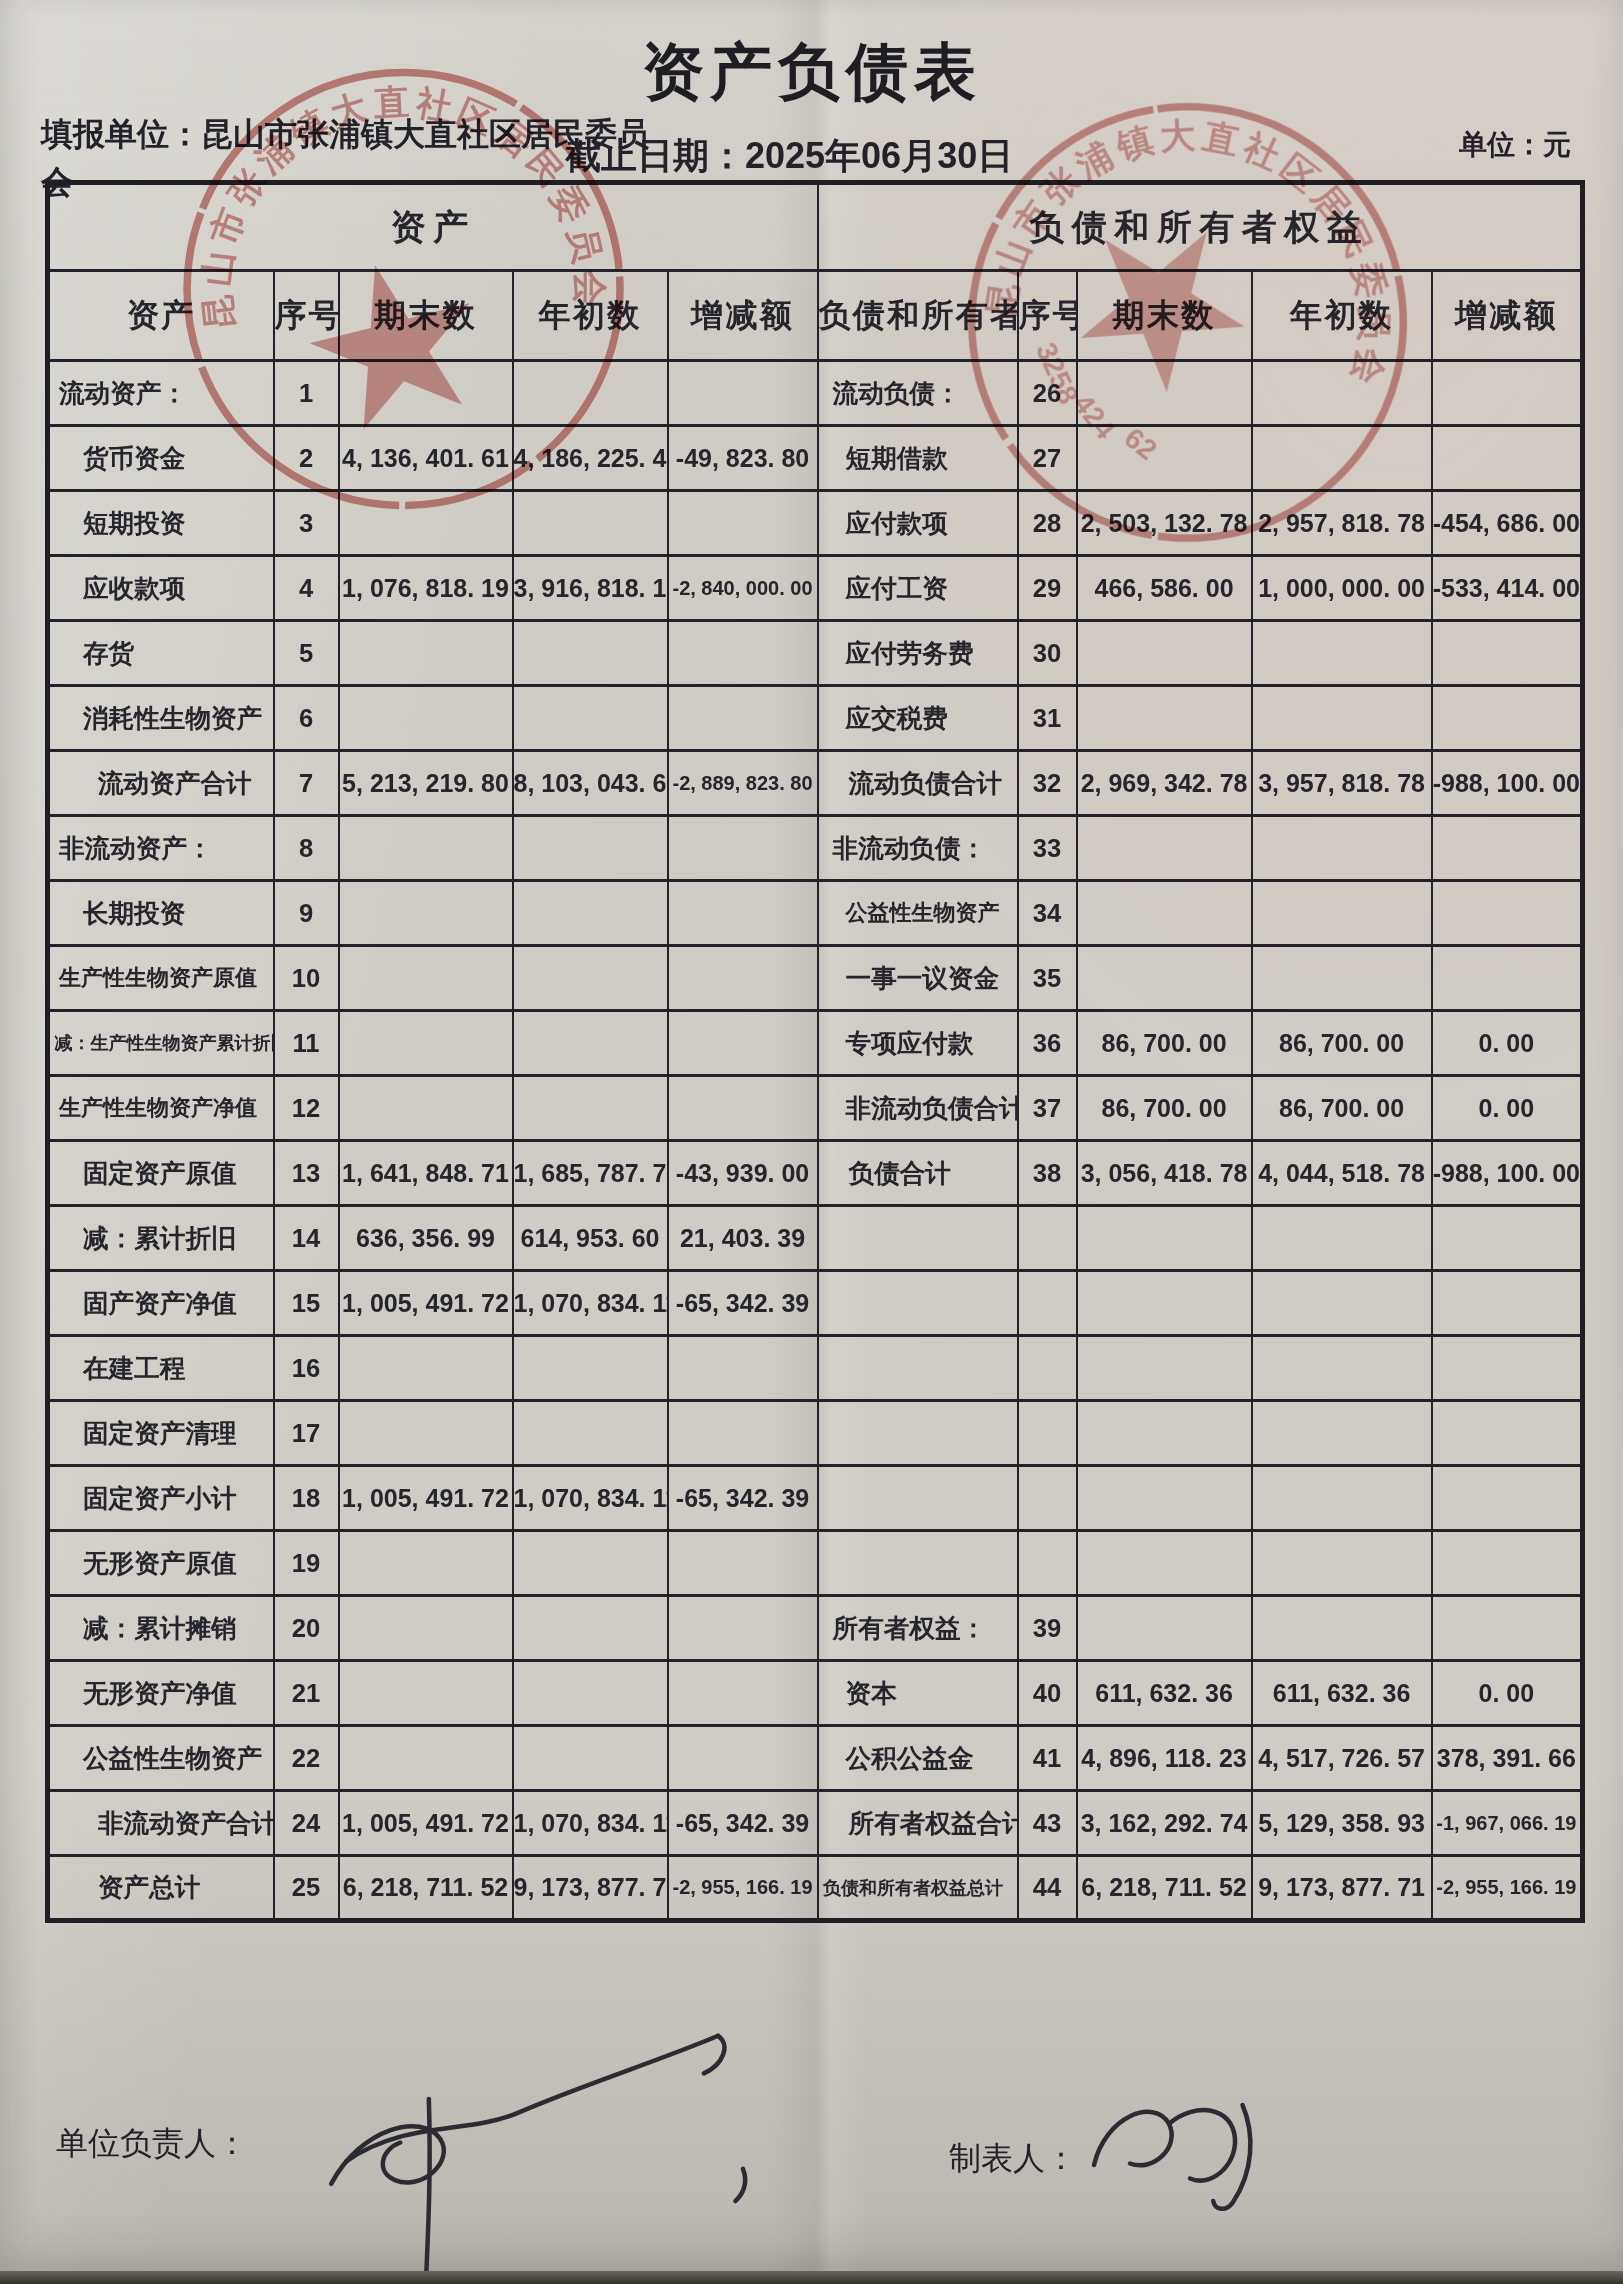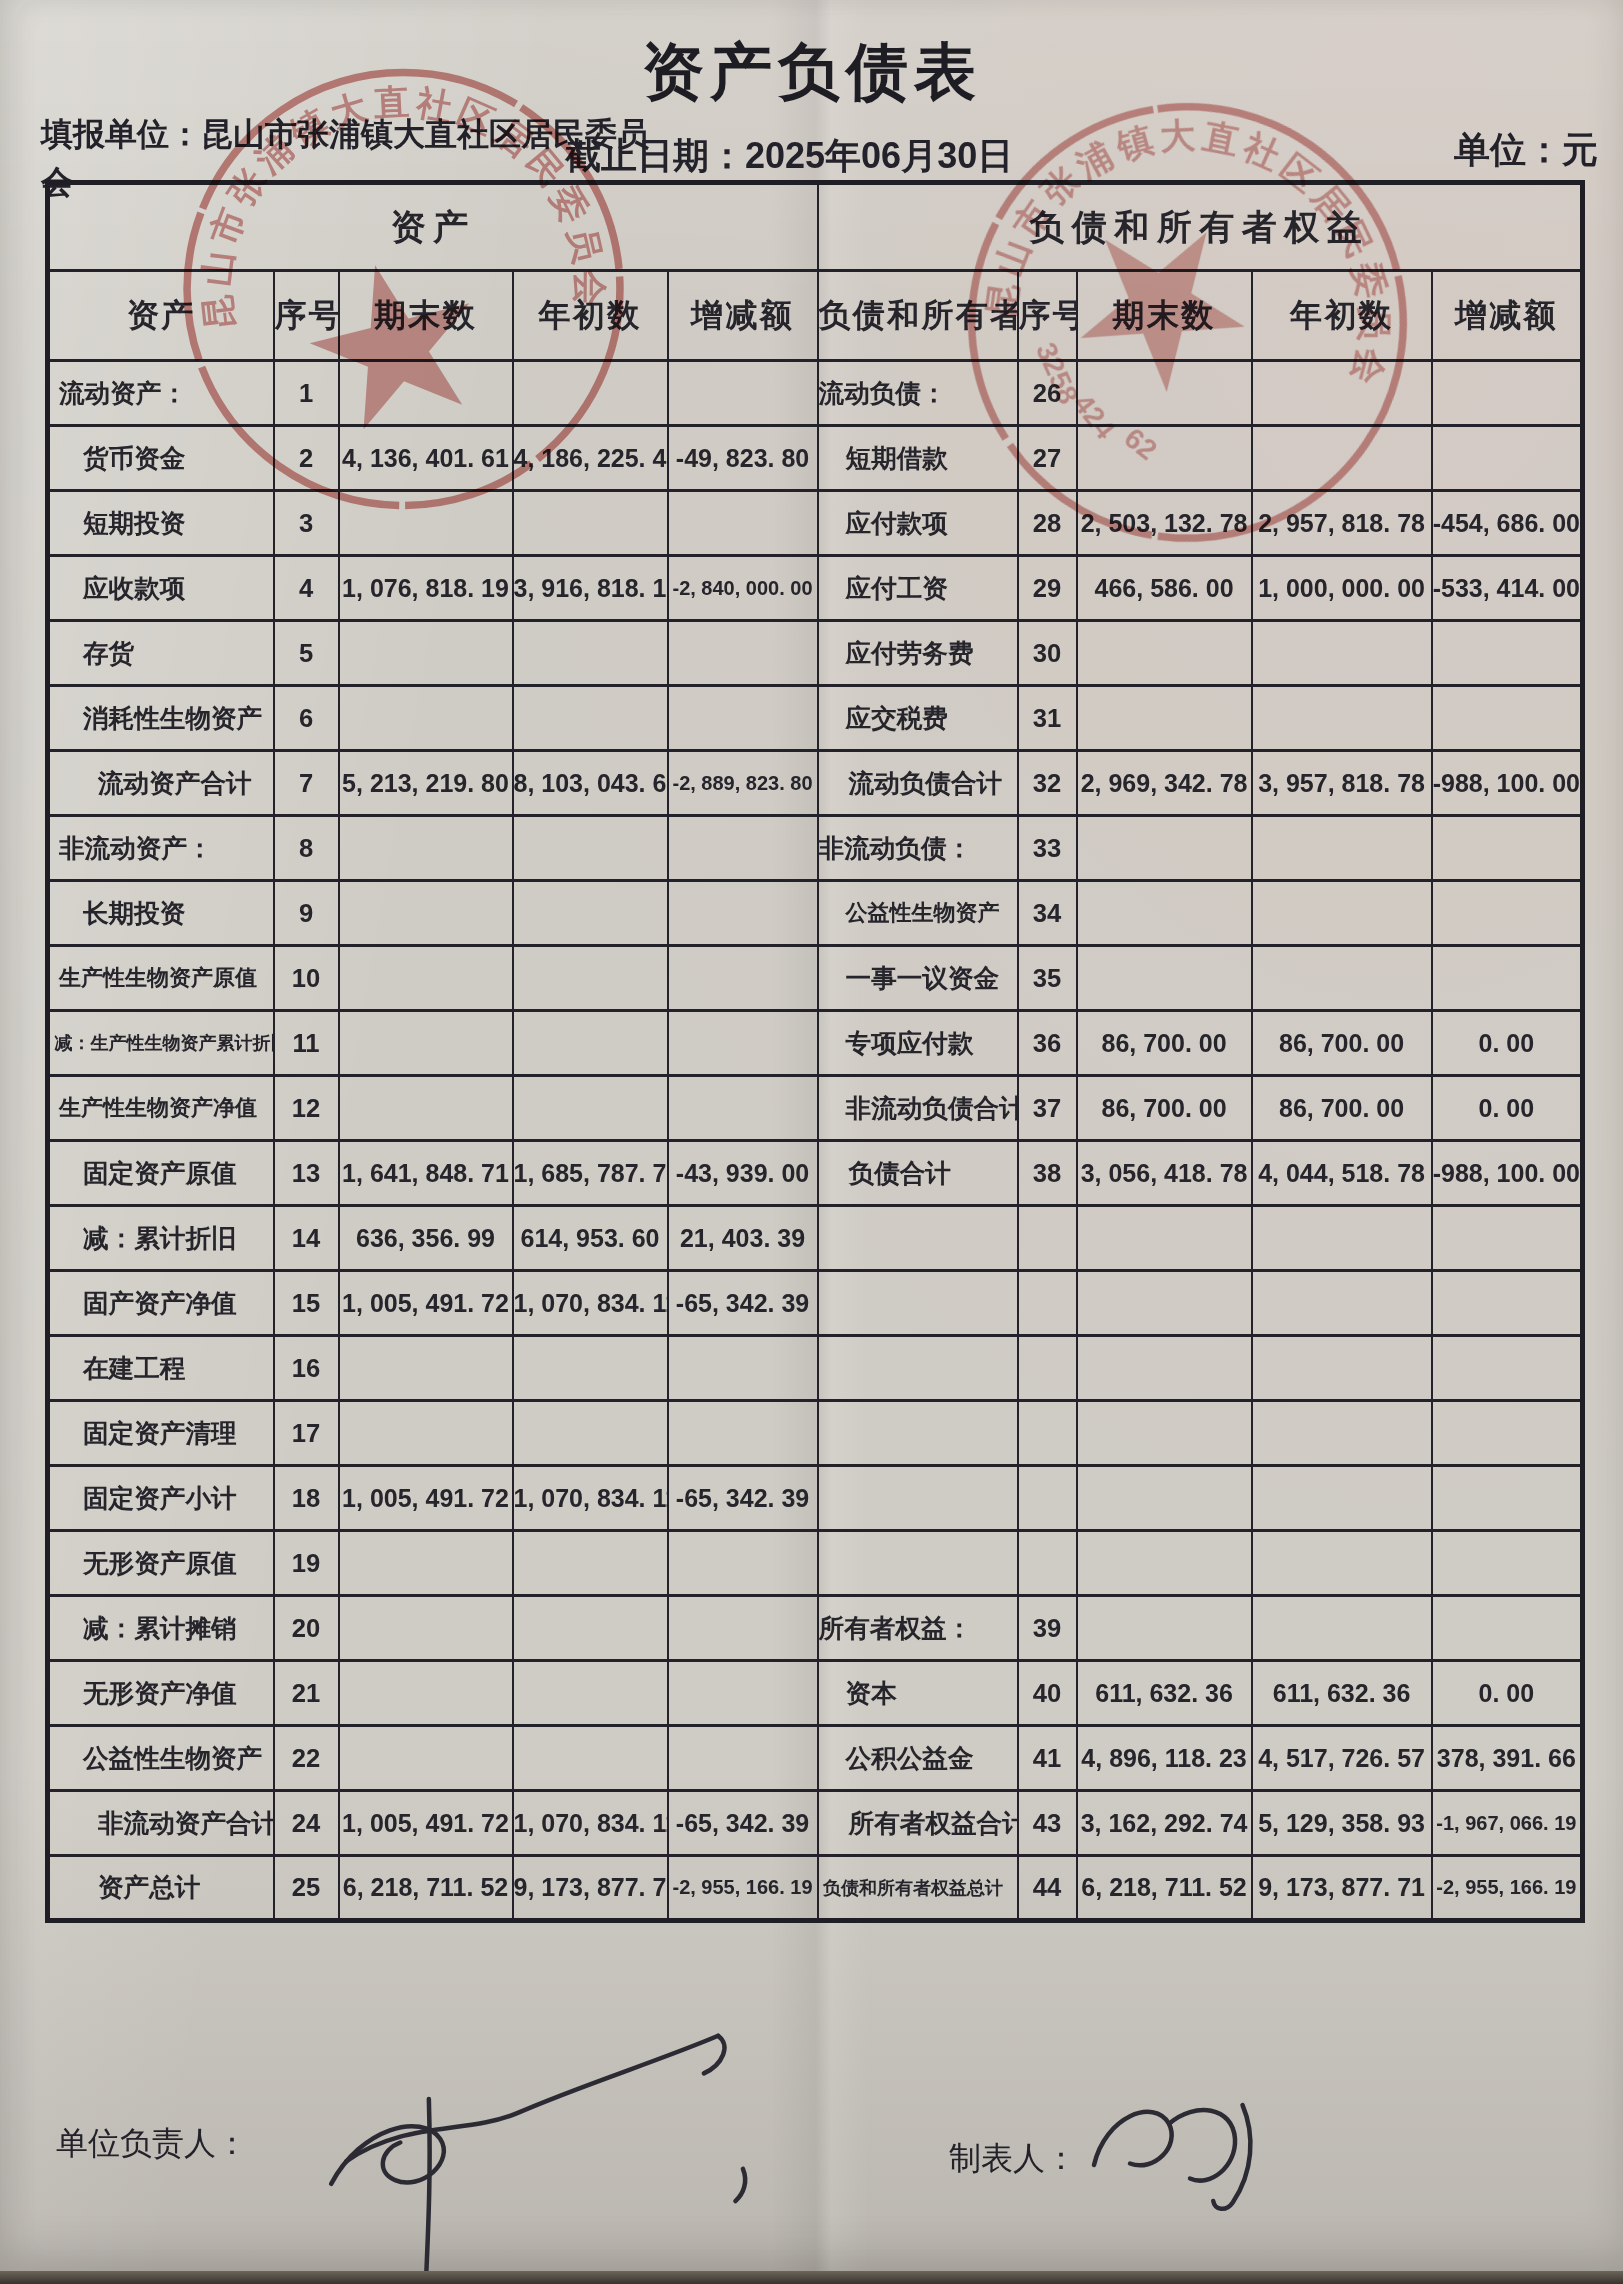--- a/index.html
+++ b/index.html
@@ -21,42 +21,42 @@
     box-shadow: inset 0 -19.5px 38px rgba(40,36,30,.14), inset 13.5px 0 30px rgba(40,36,30,.05);
   }
   .bottom-edge{position:absolute;left:0;right:0;bottom:0;height:13.5px;
     background:linear-gradient(180deg,#6b655a,#37332d);}
   
   .title{position:absolute;top:30px;left:0;width:1624px;text-align:center;
     font-size:62px;font-weight:700;letter-spacing:6px;color:#1e1d24;}
   .unit-block{position:absolute;top:110px;left:41px;width:610px;
     font-size:32px;font-weight:700;line-height:1.5;}
   .date-block{position:absolute;top:132px;left:565px;font-size:36px;font-weight:700;}
-  .currency-block{position:absolute;top:126px;right:26px;font-size:36px;font-weight:700;}
+  .currency-block{position:absolute;top:126px;right:53px;font-size:28px;font-weight:700;}
   
   table.sheet{
     position:absolute;left:45px;top:180px;width:1534px;
     border-collapse:collapse;table-layout:fixed;
     background:transparent;
   }
   table.sheet td, table.sheet th{
     border:2.3px solid #23222a;border-top-width:3px;border-bottom-width:3px;
     padding:0;overflow:hidden;white-space:nowrap;vertical-align:middle;
     font-weight:700;color:#26252c;
   }
   table.sheet{border:5.3px solid #1f1e24;}
   tr.band1 th{height:84px;font-size:35px;letter-spacing:7.5px;}
   tr.band2 th{height:87px;font-size:32px;letter-spacing:2.3px;}
   td.mid, th.mid{border-left-width:3.8px;}
   tbody tr{height:65px;}
   td.lbl{text-align:left;font-size:25.6px;}
   td.lbl.ind0{padding-left:9px;}
   td.lbl.ind1{padding-left:33px;}
   td.lbl.ind2{padding-left:48px;}
-  td.lbl.r0{padding-left:0;}
+  td.lbl.r0{padding-left:14px;}
   td.lbl.r1{padding-left:27px;}
   td.lbl.r2{padding-left:30px;}
   td.lbl.fs-s{font-size:22px;}
   td.lbl.fs-x{font-size:18px;padding-left:4.5px;}
   td.seq{text-align:center;font-size:25.6px;font-weight:700;}
   td.num{text-align:center;font-size:25px;font-weight:700;letter-spacing:0px;}
   td.num.sm{font-size:20px;}
   
   .foot-label{position:absolute;font-size:32px;font-weight:400;}
   .fl-left{left:56px;top:2122px;}

